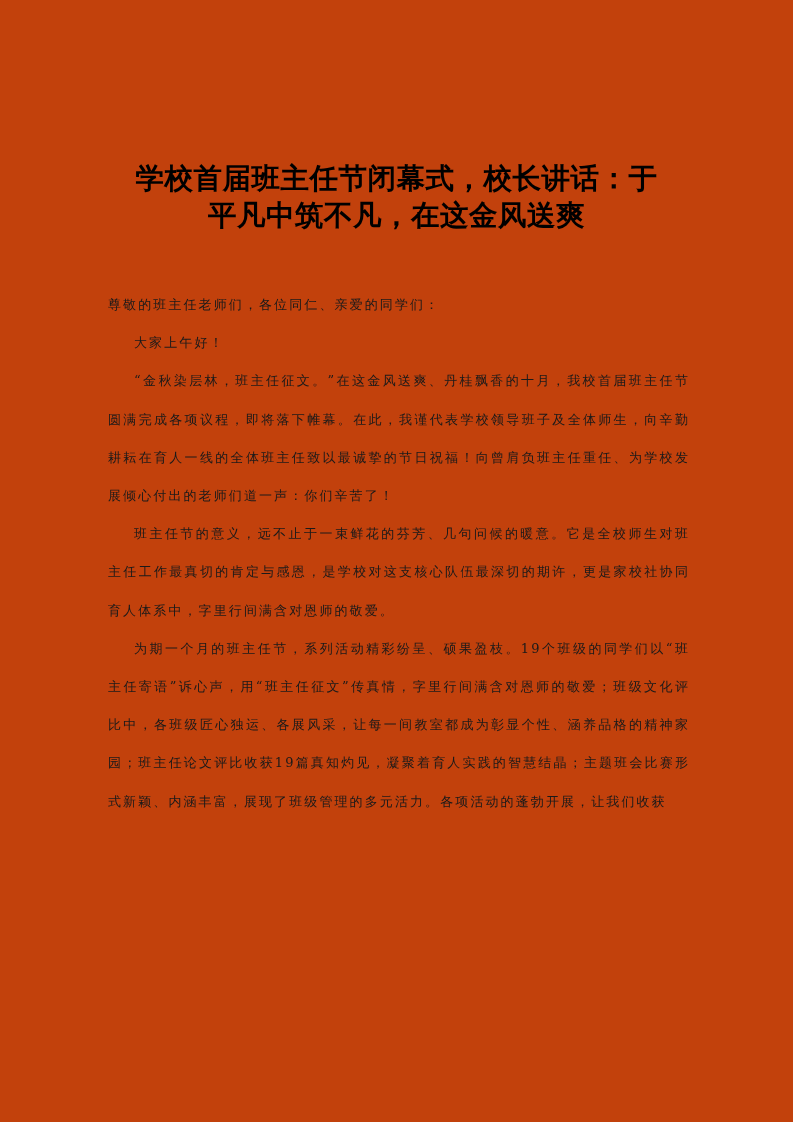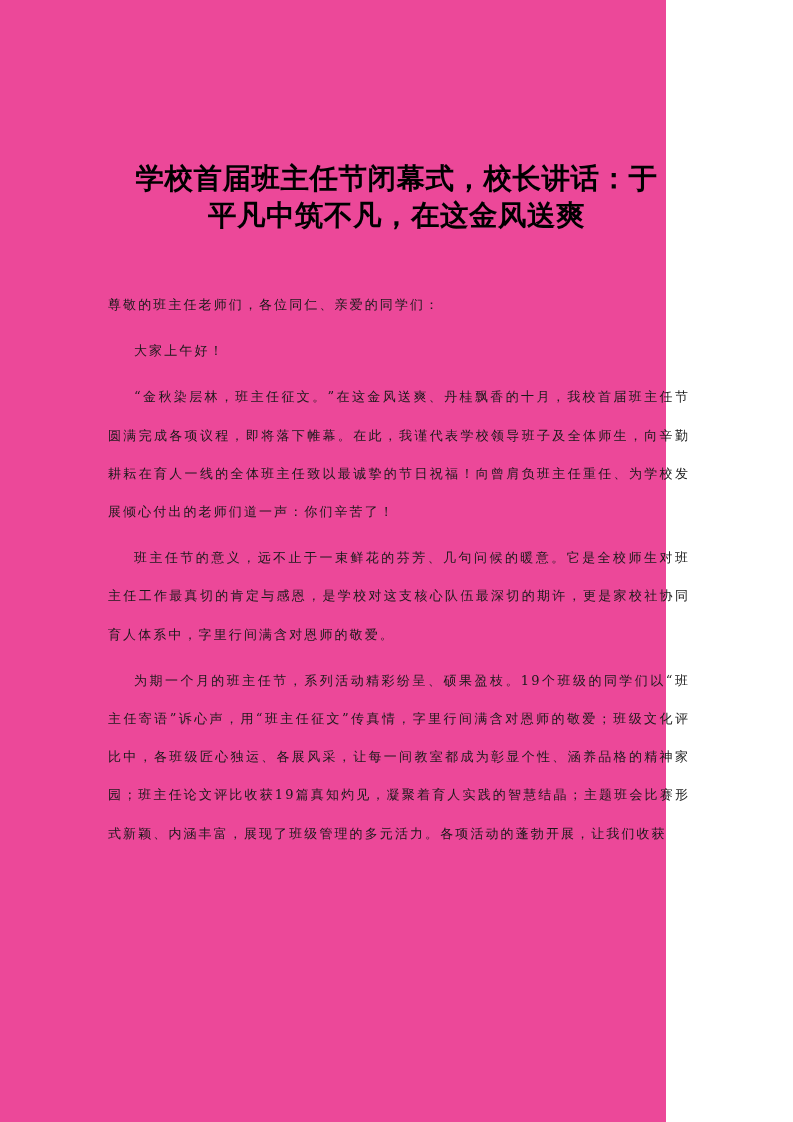--- a/index.html
+++ b/index.html
@@ -1,33 +1,33 @@
 <!DOCTYPE html>
 <html><head>
 <meta charset="utf-8">
 <style>
   html, body { margin: 0; padding: 0; background: #ffffff; }
   body { width: 793px; height: 1122px; position: relative; overflow: hidden; }
-  .page { position: absolute; left: 0; top: 0; width: 666px; height: 1122px; background: #ec4899; }
+  .page { position: absolute; left: 0; top: 0; width: 793px; height: 1122px; background: #c2410c; }
   .title {
     position: absolute; left: 90px; top: 160px; width: 613px;
     text-align: center;
     font-family: "DejaVu Sans", sans-serif;
     font-weight: bold; font-size: 28.5px; line-height: 37px;
     color: #000; letter-spacing: 0.5px;
   }
   .body {
     position: absolute; left: 108px; top: 286px; width: 582px;
     font-family: "DejaVu Serif", serif;
     font-size: 13px; line-height: 38.2px;
     color: #1a1a1a; letter-spacing: 2.1px;
     text-align: justify;
   }
   .body p { margin: 0; }
-  .body p.indent { text-indent: 2em; margin-top: 8px; }
+  .body p.indent { text-indent: 2em; }
 </style>
 </head>
 <body>
 
 <div class="page">
   <div class="title">
     <div>学校首届班主任节闭幕式，校长讲话：于</div>
     <div>平凡中筑不凡，在这金风送爽</div>
   </div>
 

